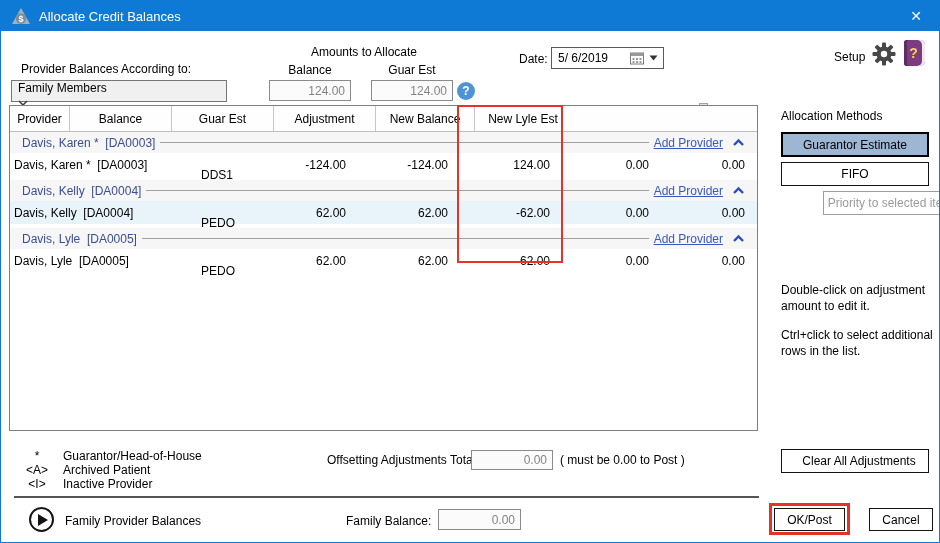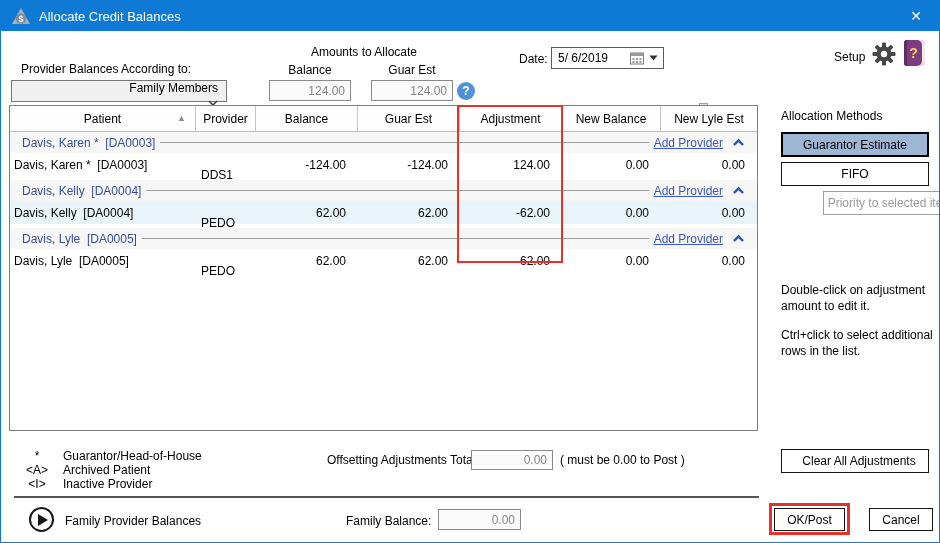--- a/index.html
+++ b/index.html
@@ -11,21 +11,21 @@
   }
   .abs { position:absolute; }
   
   .titlebar { position:absolute; left:0; top:0; right:0; height:30px; background:#0f7ad6; color:#fff; display:flex; align-items:center; }
   .title-icon { margin-left:10px; display:flex; align-items:center; }
   .title-text { margin-left:8px; font-size:13px; }
   .close-btn { margin-left:auto; width:46px; height:30px; display:flex; align-items:center; justify-content:center; font-size:14px; color:#fff; }
   
   .ro-input { border:1px solid #8a8a8a; background:#fbfbfb; color:#838383; text-align:right;
     font-family:"Liberation Sans",sans-serif; font-size:12px; padding:0 5px; }
-  .combo { border:1px solid #767676; background:#f0f0f0; display:flex; align-items:flex-end; padding:0 8px 3px 6px;flex-direction:column; }
+  .combo { border:1px solid #767676; background:#f0f0f0; display:flex; align-items:flex-start; padding:0 8px 3px 6px;flex-direction:column; }
   .combo .val { flex:1; }
   .date-ctl { border:1px solid #5a5a5a; background:#fff; display:flex; align-items:center; padding:0 5px 0 6px; }
   .date-ctl .val { flex:1; font-size:12px; }
   
   .btn { background:#fff; border:1px solid #141414; display:flex; align-items:center; justify-content:center;
     font-size:12px; color:#000; cursor:default; }
   .btn.selected { background:#9cb6d4; border:2px solid #000; }
   .btn.disabled { border:1px solid #9d9d9d; color:#9a9a9a; }
   
   .table { position:absolute; left:8px; top:104px; width:749px; height:326px; border:1px solid #7f7f7f; background:#fff; }
@@ -150,24 +150,20 @@
     <span class="gi-circle">I</span>
   </div>
   <div class="abs gray-icon" style="left:727px; top:76px;">
     <span class="gi-sq" style="left:10px; top:0;">✓</span>
     <span class="gi-sq" style="left:20px; top:8px;">✓</span>
     <span class="gi-circle">A</span>
   </div>
 
   <div class="table">
     <div class="thead">
-      <div class="th c0">
-        <span>Patient</span>
-        <span class="sort-icon">▲</span>
-      </div>
       <div class="th c1">
           <span>Provider</span>
         </div>
       <div class="th c2">
           <span>Balance</span>
         </div>
       <div class="th c3">
           <span>Guar Est</span>
         </div>
       <div class="th c4">

